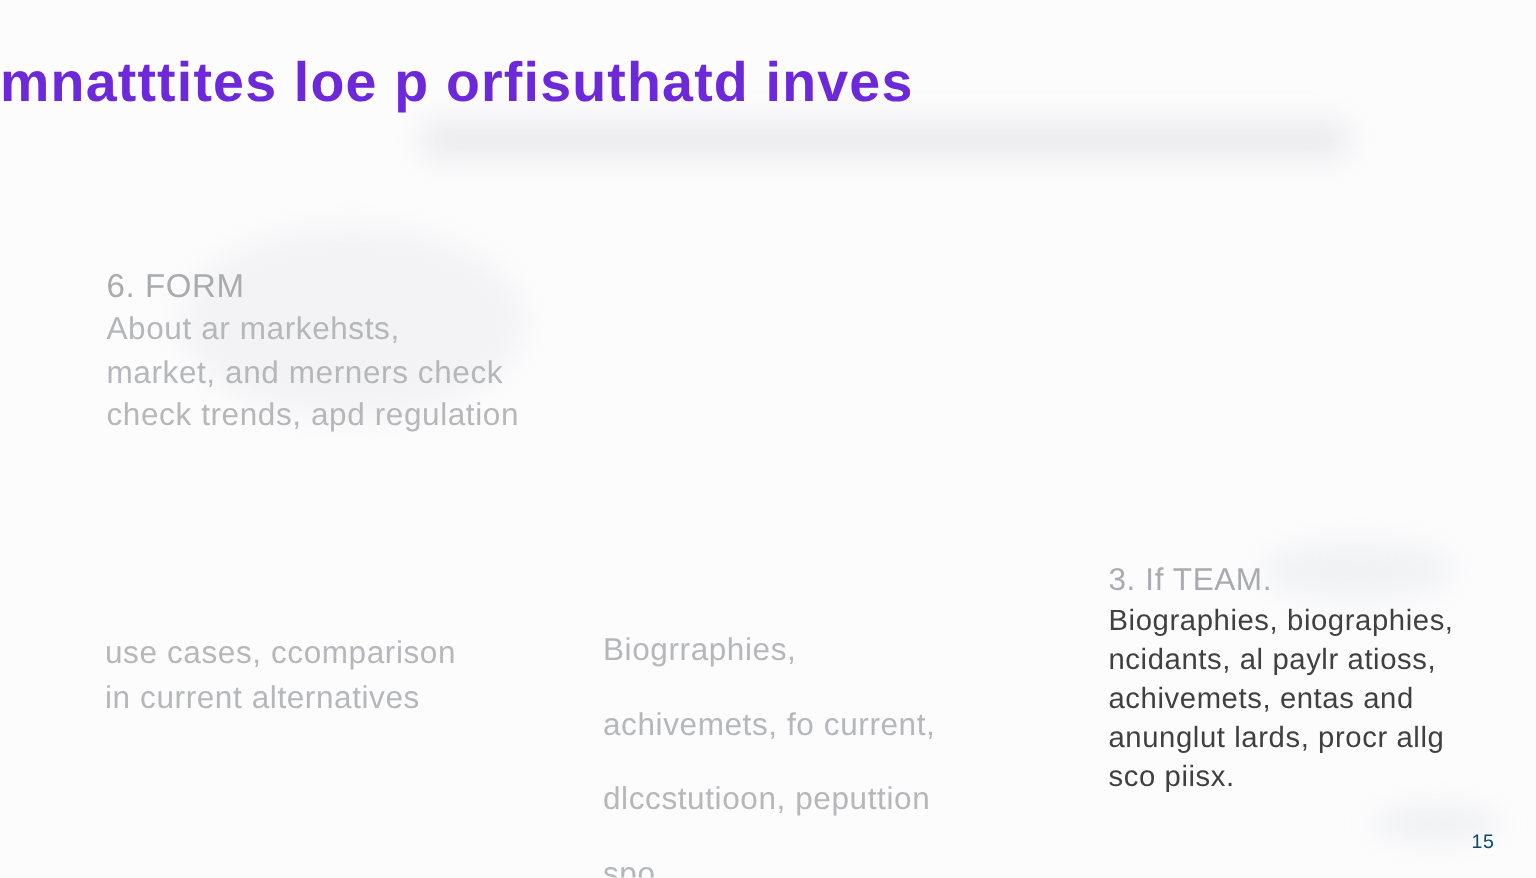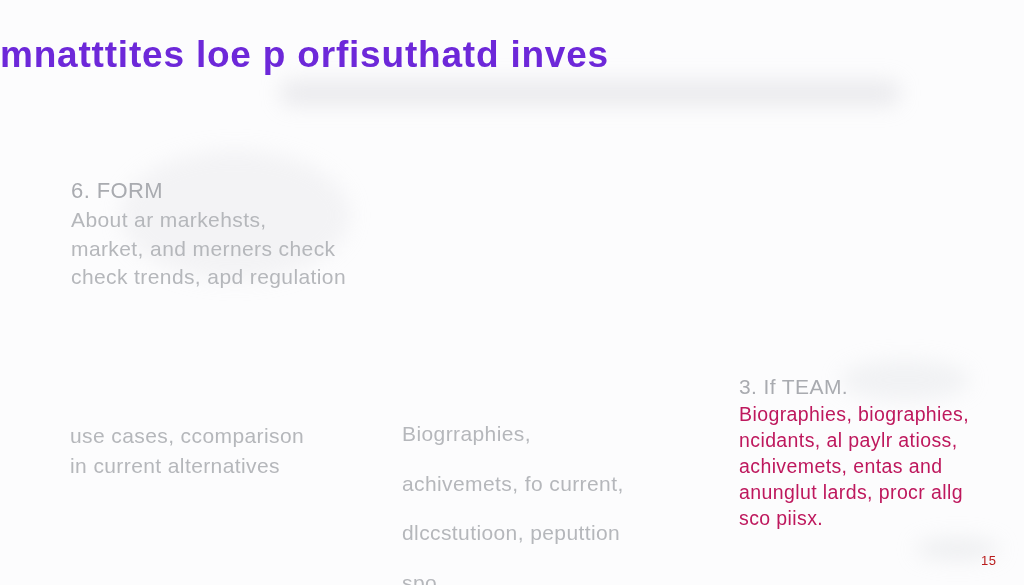--- a/index.html
+++ b/index.html
@@ -62,28 +62,28 @@
 
   #section-analyze { left: 70px; top: 421px; }
   #section-analyze .line { font-size: 21px; line-height: 29.5px; color: #b5b7bb; }
 
   #section-team { left: 402px; top: 399px; }
   #section-team .heading { font-size: 21.5px; line-height: 30px; color: #aaacb1; }
   #section-team .line    { font-size: 21px; line-height: 29.5px; color: #b5b7bb; margin-top: 20px; }
 
   #section-team3 { left: 739px; top: 372px; }
   #section-team3 .heading { font-size: 21px; line-height: 29px; color: #a9abb0; }
-  #section-team3 .line    { font-size: 19.5px; line-height: 26px; color: #be185d; }
+  #section-team3 .line    { font-size: 19.5px; line-height: 26px; color: #404040; }
 
   .page-number {
     position: absolute;
     left: 981px;
     top: 553px;
     font-size: 13px;
-    color: #b91c1c;
+    color: #0c4a6e;
     letter-spacing: 0.5px;
   }
 </style>
 </head>
 <body>
 
 <div class="blotch blotch-under-title"></div>
 <div class="blotch blotch-left"></div>
 <div class="blotch blotch-right"></div>
 <div class="blotch blotch-corner"></div>

